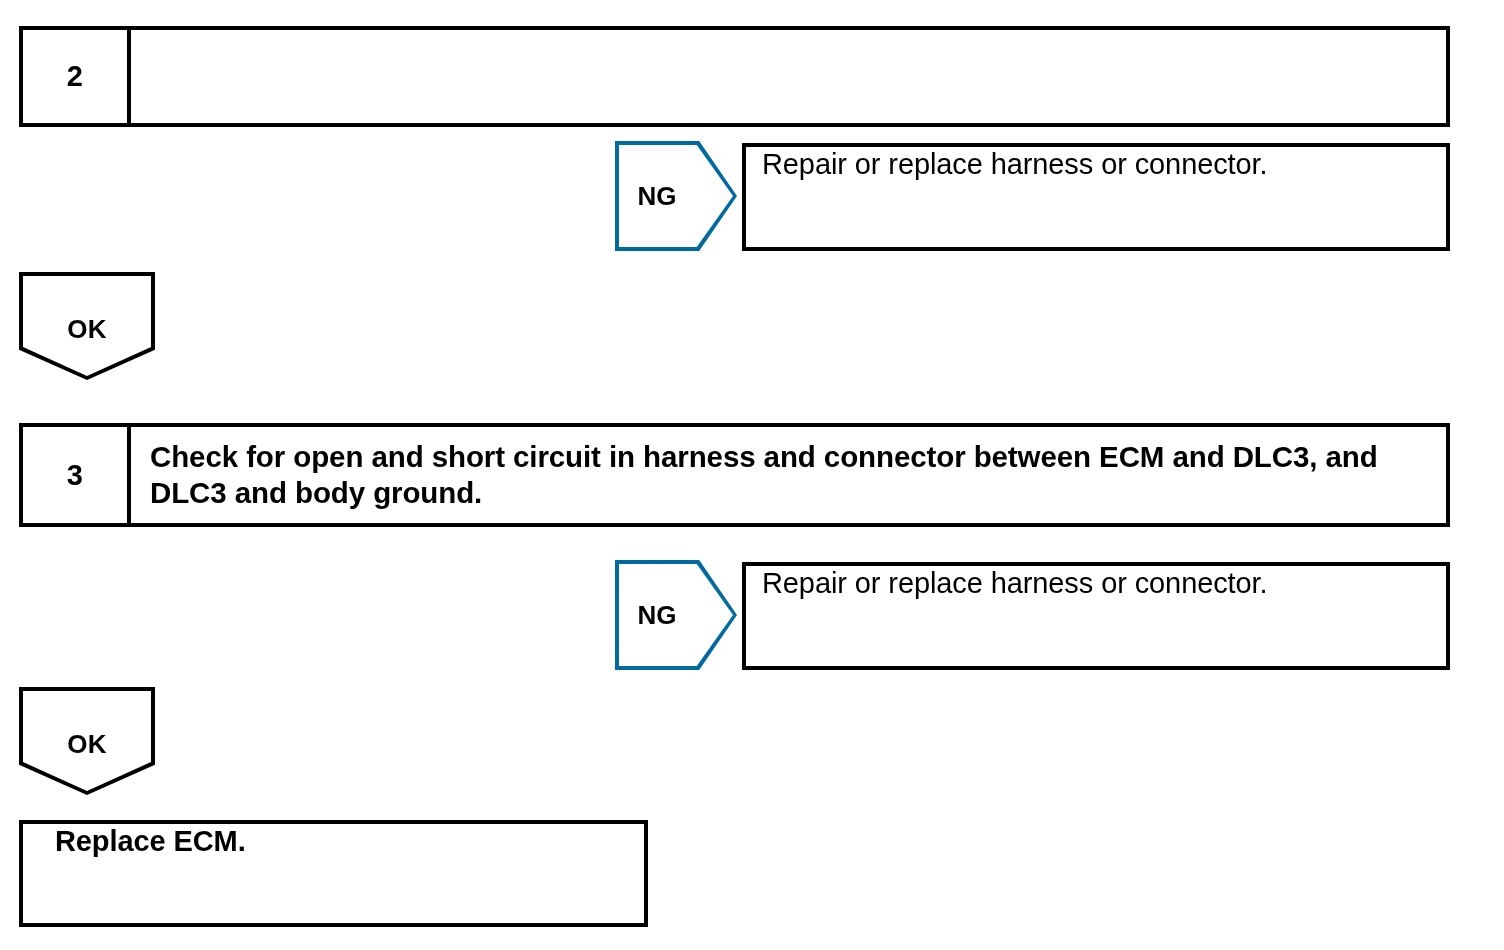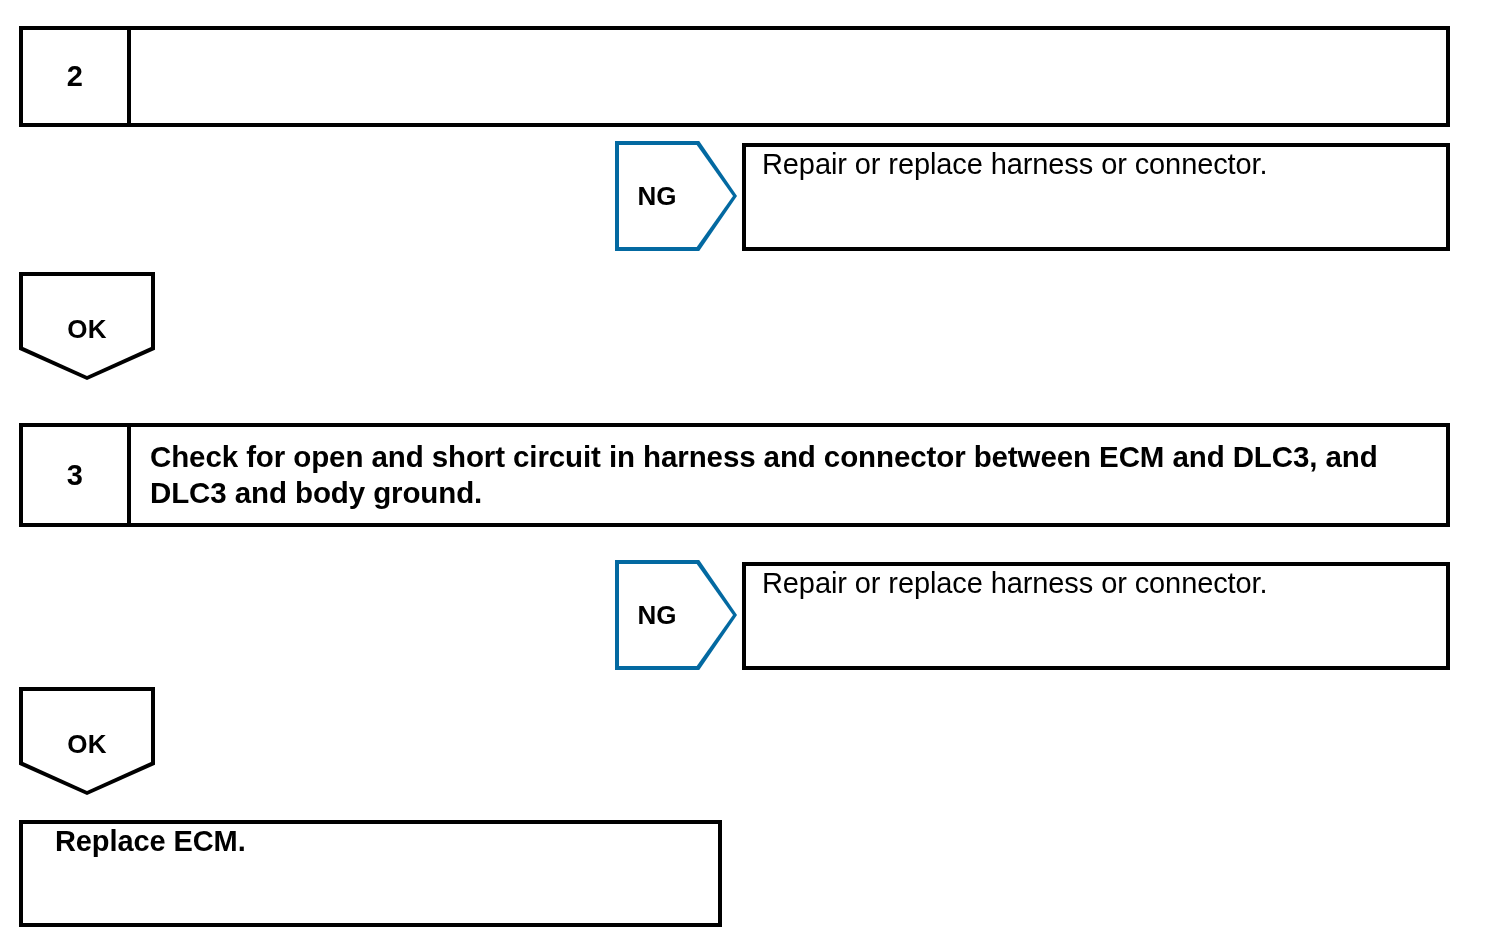--- a/index.html
+++ b/index.html
@@ -160,17 +160,17 @@
 
   <div class="result-box" style="left:742px; top:562px; width:708px; height:108px;">
     <span>Repair or replace harness or connector.</span>
   </div>
 
   <div class="arrow-down" style="left:19px; top:687px; width:136px; height:108px;">
     <div class="inner"></div>
     <div class="lbl">OK</div>
   </div>
 
-  <div class="result-box" style="left:19px; top:820px; width:703px; height:107px; font-weight:bold; padding-left:32px;">
+  <div class="result-box" style="left:19px; top:820px; width:629px; height:107px; font-weight:bold; padding-left:32px;">
     <span>Replace ECM.</span>
   </div>
 
 </div>
 
 </body></html>

